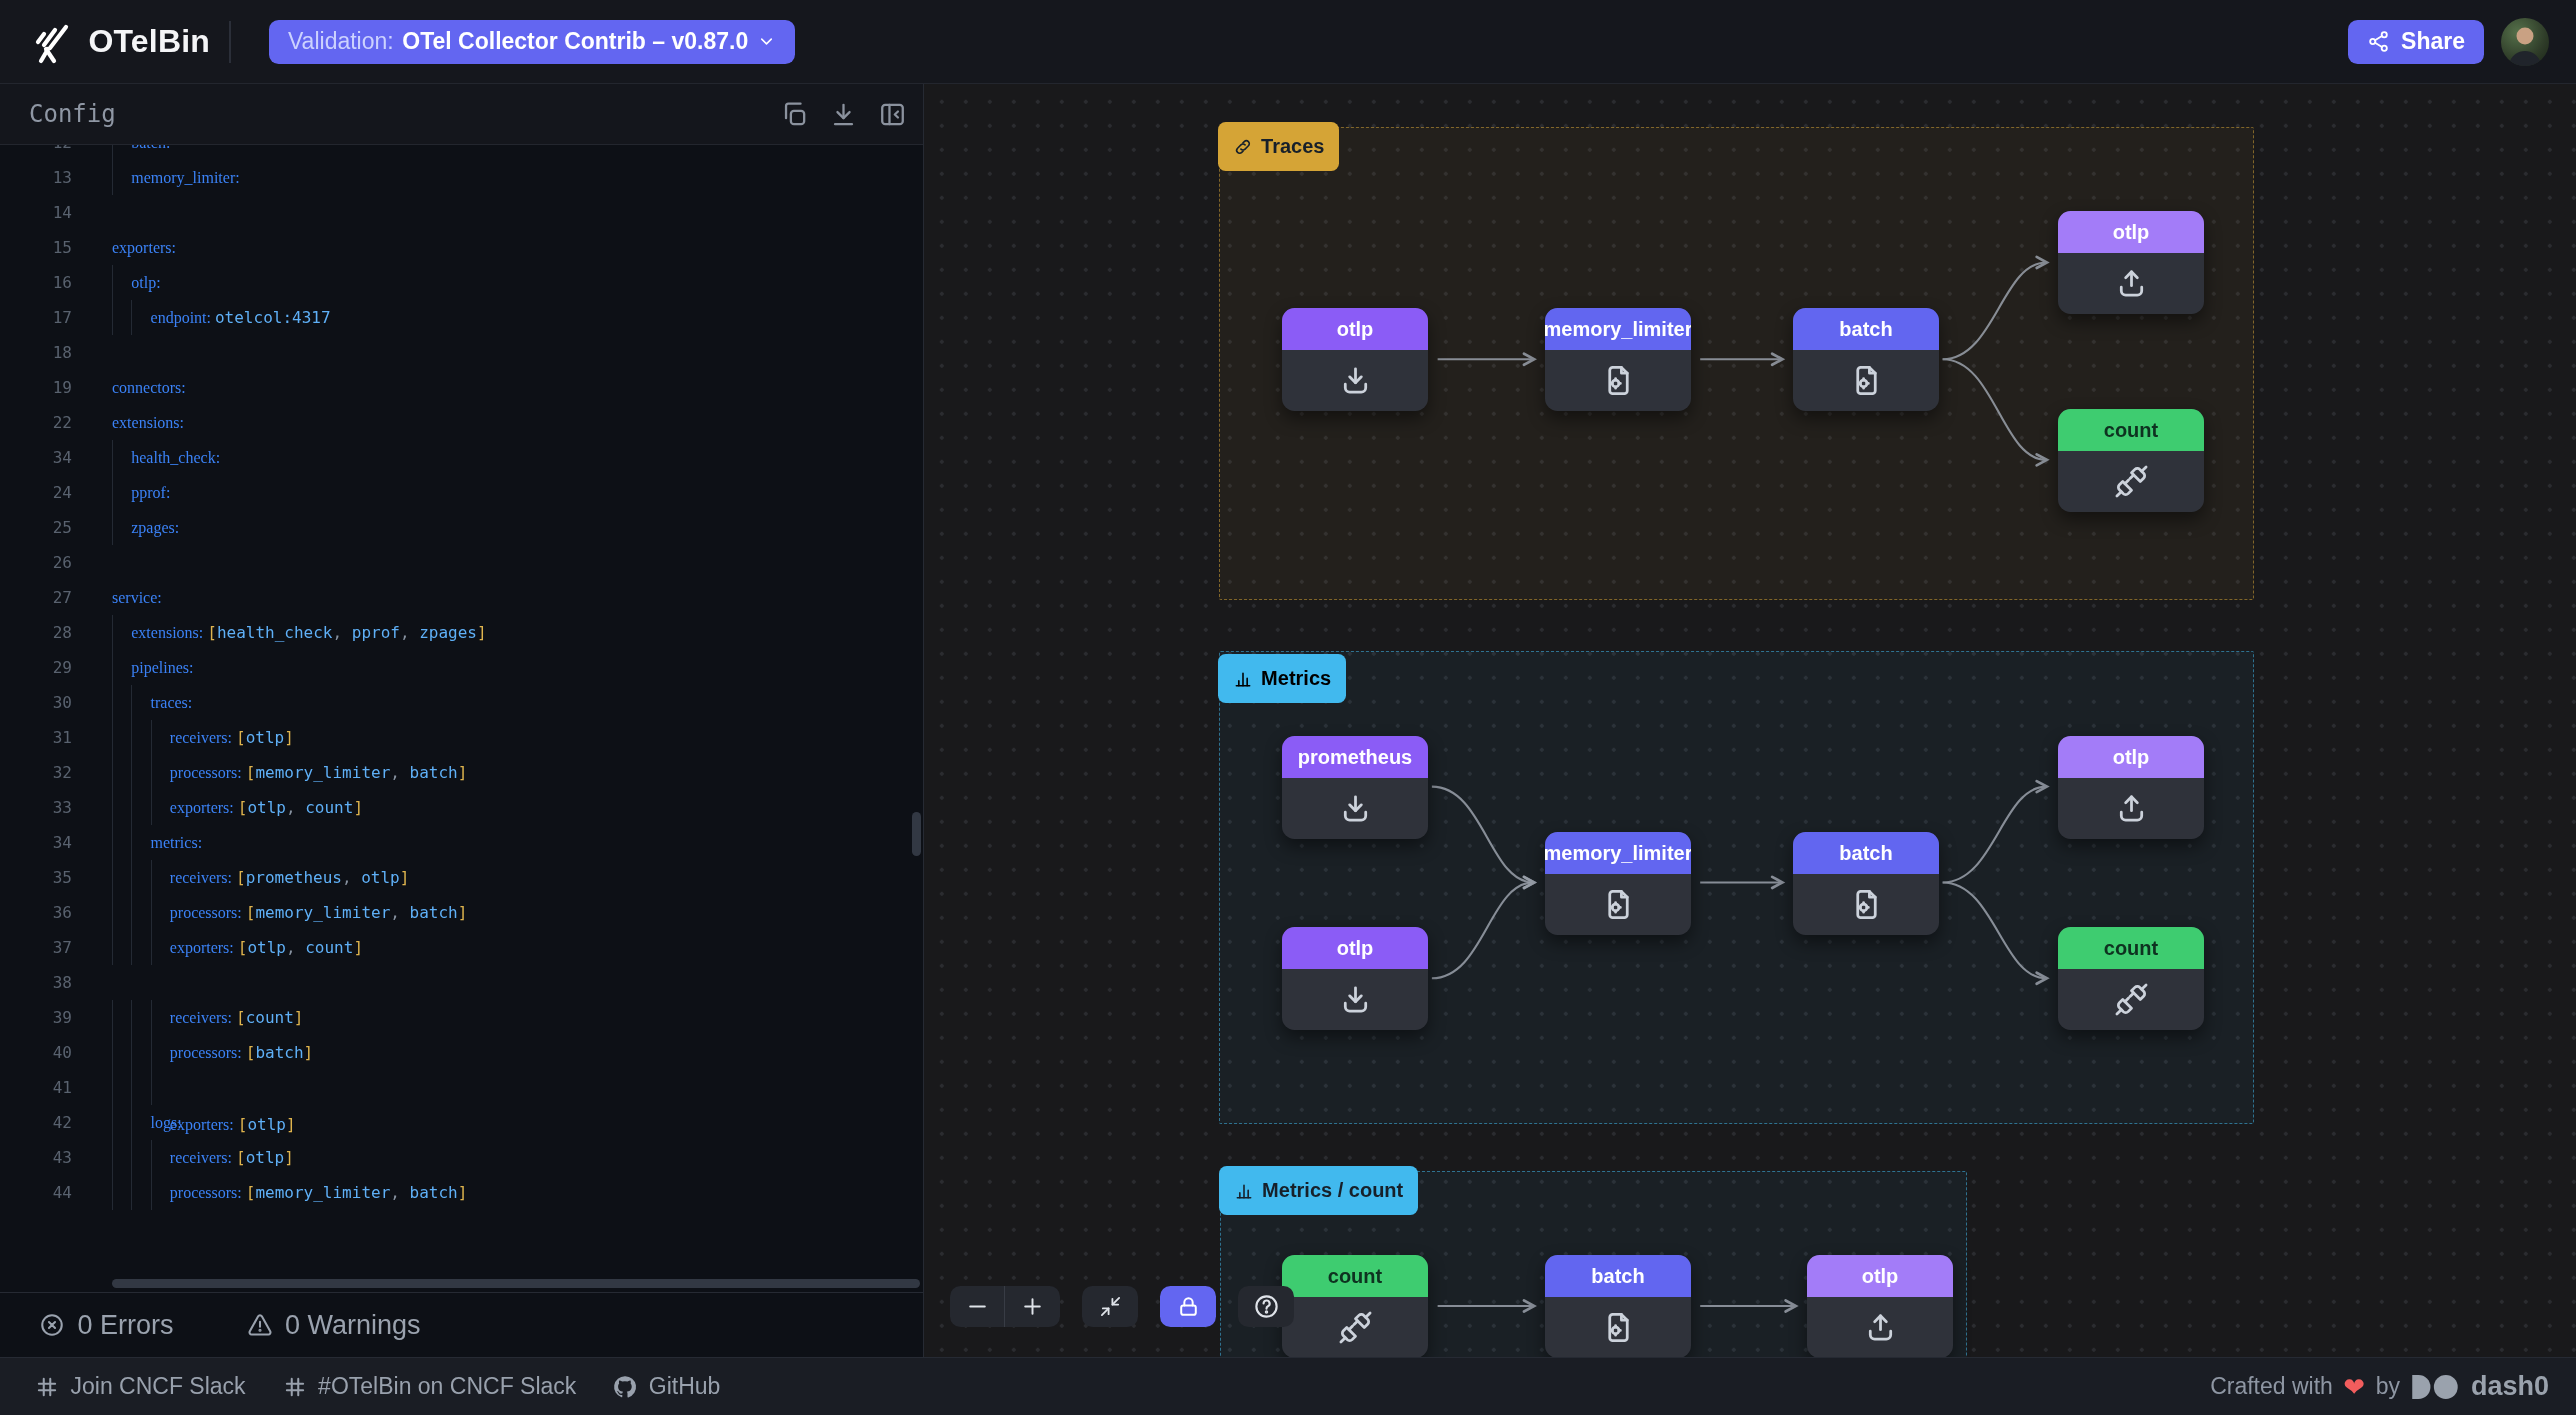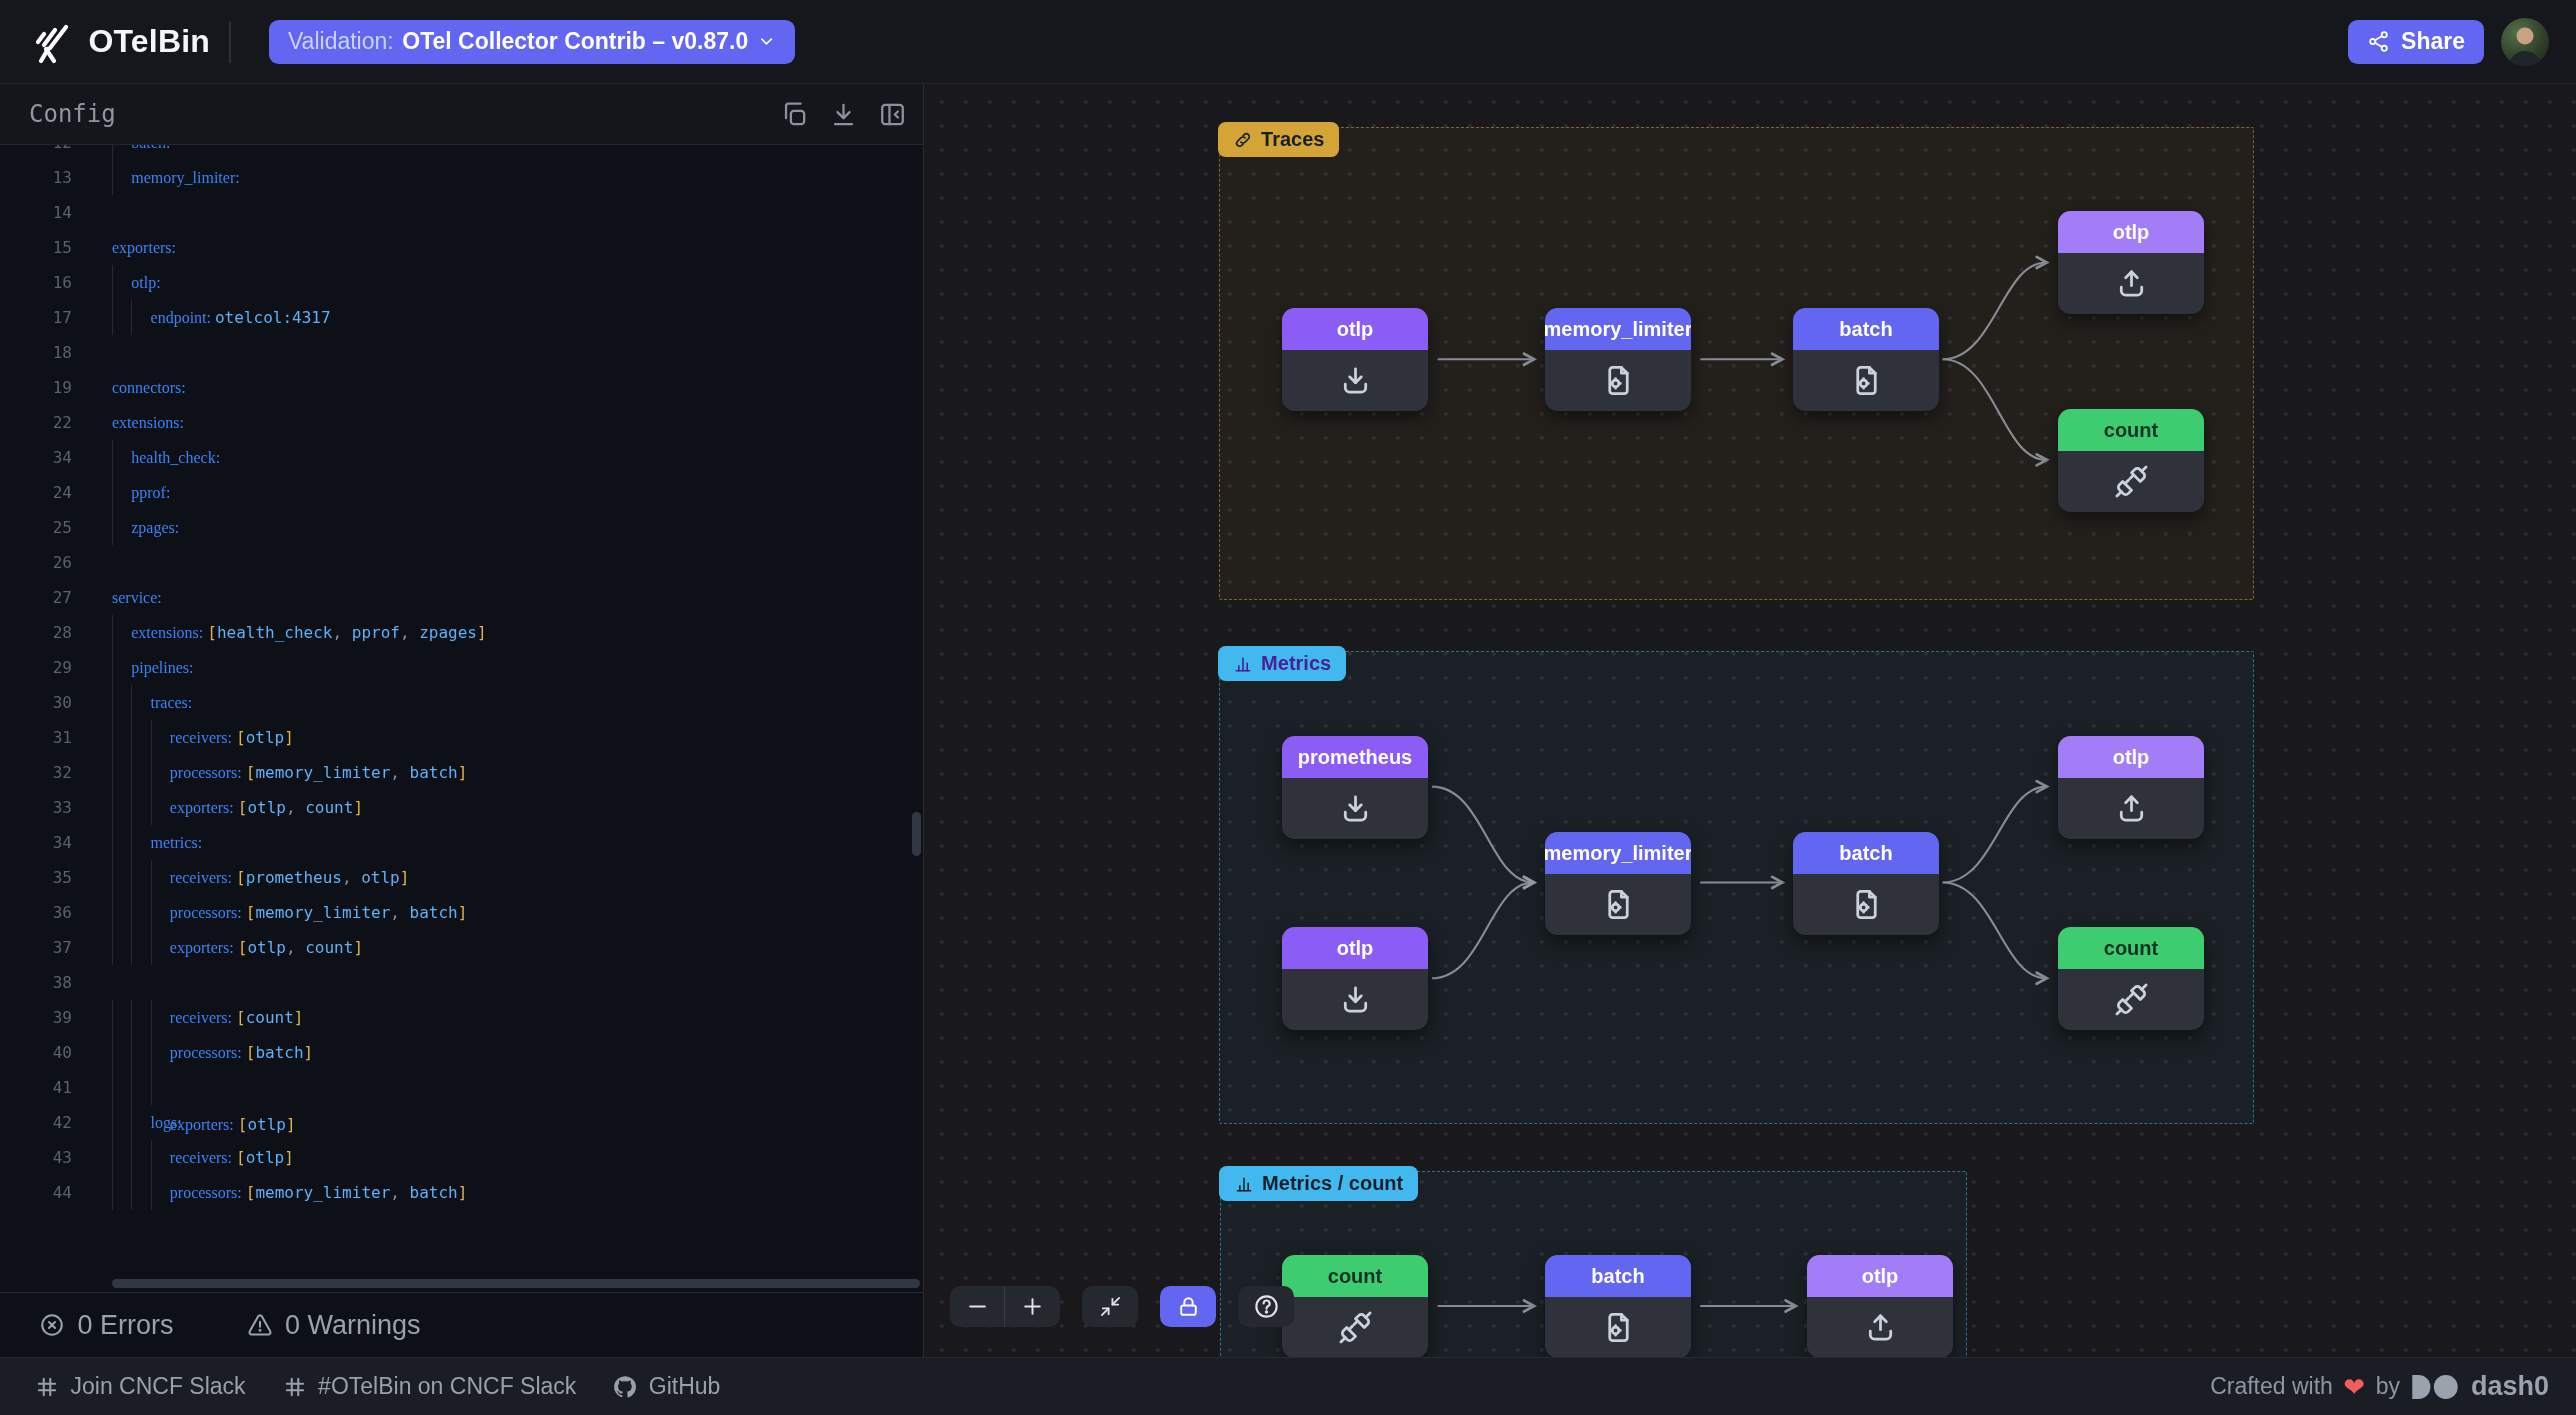--- a/index.html
+++ b/index.html
@@ -50,21 +50,21 @@
     background:#3a404b; border-radius:4.8px; opacity:.85; cursor:pointer;}
   .statusbar{ position:absolute; left:0; right:0; bottom:0; height:65px; border-top:1px solid #262a33;
     display:flex; align-items:center; padding-left:39px; gap:73px; background:#0d1016;}
   .status-item{ display:flex; align-items:center; gap:12.5px; color:#9aa2ae; font-size:27px;}
   
   .graph-panel{ position:absolute; left:923px; top:84px; width:1653px; height:1273px;
     border-left:1px solid #262a33; overflow:hidden; background:#19191b;
     background-image:radial-gradient(circle, #2b2c30 1.6px, transparent 1.7px);
     background-size:24px 24px; background-position:5.8px 5.8px;}
   .gsection{ position:absolute; border:1.9px dashed; border-radius:1.9px; z-index:1;}
-  .gtag{ position:absolute; left:-1.9px; top:-5.7px; height:35px; border-radius:7.7px;
+  .gtag{ position:absolute; left:-1.9px; top:-5.7px; height:49px; border-radius:7.7px;
     display:flex; align-items:center; gap:8.6px; padding:0 14.4px; font-size:20px; font-weight:bold;}
   .edges{ position:absolute; inset:0; z-index:2; pointer-events:none;}
   .gnode{ position:absolute; width:146px; height:103px; border-radius:12.5px; overflow:hidden;
     background:#2f323a; box-shadow:0 7.7px 17px rgba(0,0,0,.45); z-index:3; cursor:pointer;}
   .gnode .nh{ height:42px; display:flex; align-items:center; justify-content:center;
     font-size:20px; font-weight:600; color:#fff;}
   .gnode .nb{ height:60px; display:flex; align-items:center; justify-content:center; color:#ccd2db;}
   .controls{ position:absolute; left:26px; top:1202px; height:41px; display:flex; z-index:4; }
   .ctrl{ background:#25282f; color:#dfe3e9; border:none; cursor:pointer; height:41px;
     display:flex; align-items:center; justify-content:center;}
@@ -347,21 +347,21 @@
               <path d="m2 22 3-3"></path>
               <path d="M6.3 20.3a2.4 2.4 0 0 0 3.4 0L12 18l-6-6-2.3 2.3a2.4 2.4 0 0 0 0 3.4Z"></path>
               <path d="M7.5 13.5 10 11"></path>
               <path d="M13.5 7.5 11 10"></path>
               <path d="M17.7 3.7a2.4 2.4 0 0 0-3.4 0L12 6l6 6 2.3-2.3a2.4 2.4 0 0 0 0-3.4Z"></path>
             </svg>
           </span>
         </div>
       </div>
       <div class="gsection" style="left: 295px; top: 567px; width: 1035px; height: 473px; border-color: rgba(65, 185, 238, 0.533); background: rgba(65, 185, 238, 0.05);">
-        <div class="gtag" style="background: rgb(65, 185, 238); color: #4c1d95;">
+        <div class="gtag" style="background: rgb(65, 185, 238); color: #000000; margin-top: 8px;">
           <span class="icon">
             <svg viewBox="0 0 24 24" width="20" height="20" fill="none" stroke="currentColor" stroke-width="1.9" stroke-linecap="round" stroke-linejoin="round">
               <path d="M4 20h16"></path>
               <path d="M7 20v-6M12 20V5M17 20v-9"></path>
             </svg>
           </span>
           <span>Metrics</span>
         </div>
       </div>
       <div class="gnode" style="left: 358px; top: 652px;">

